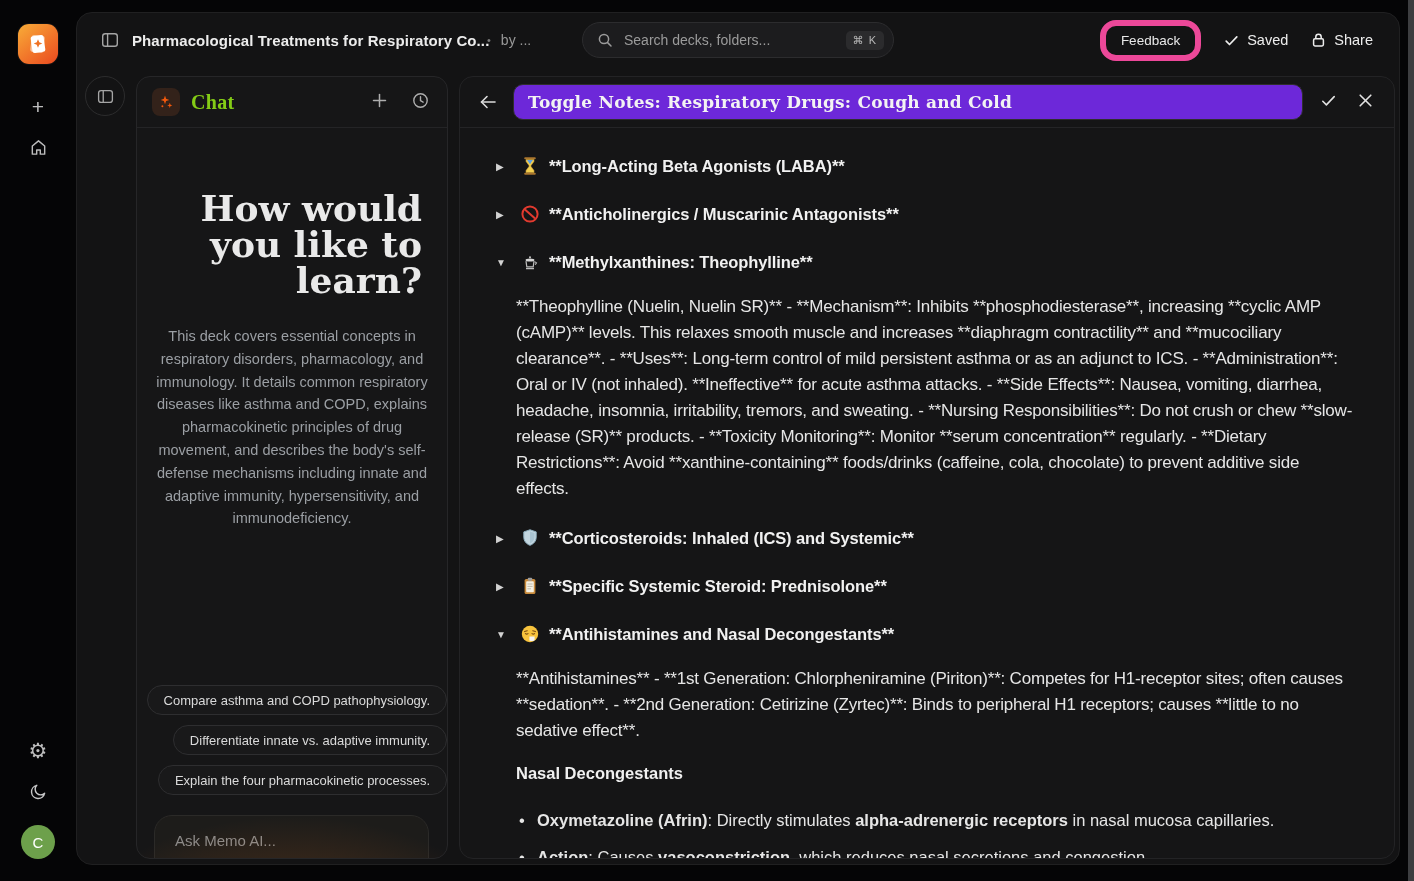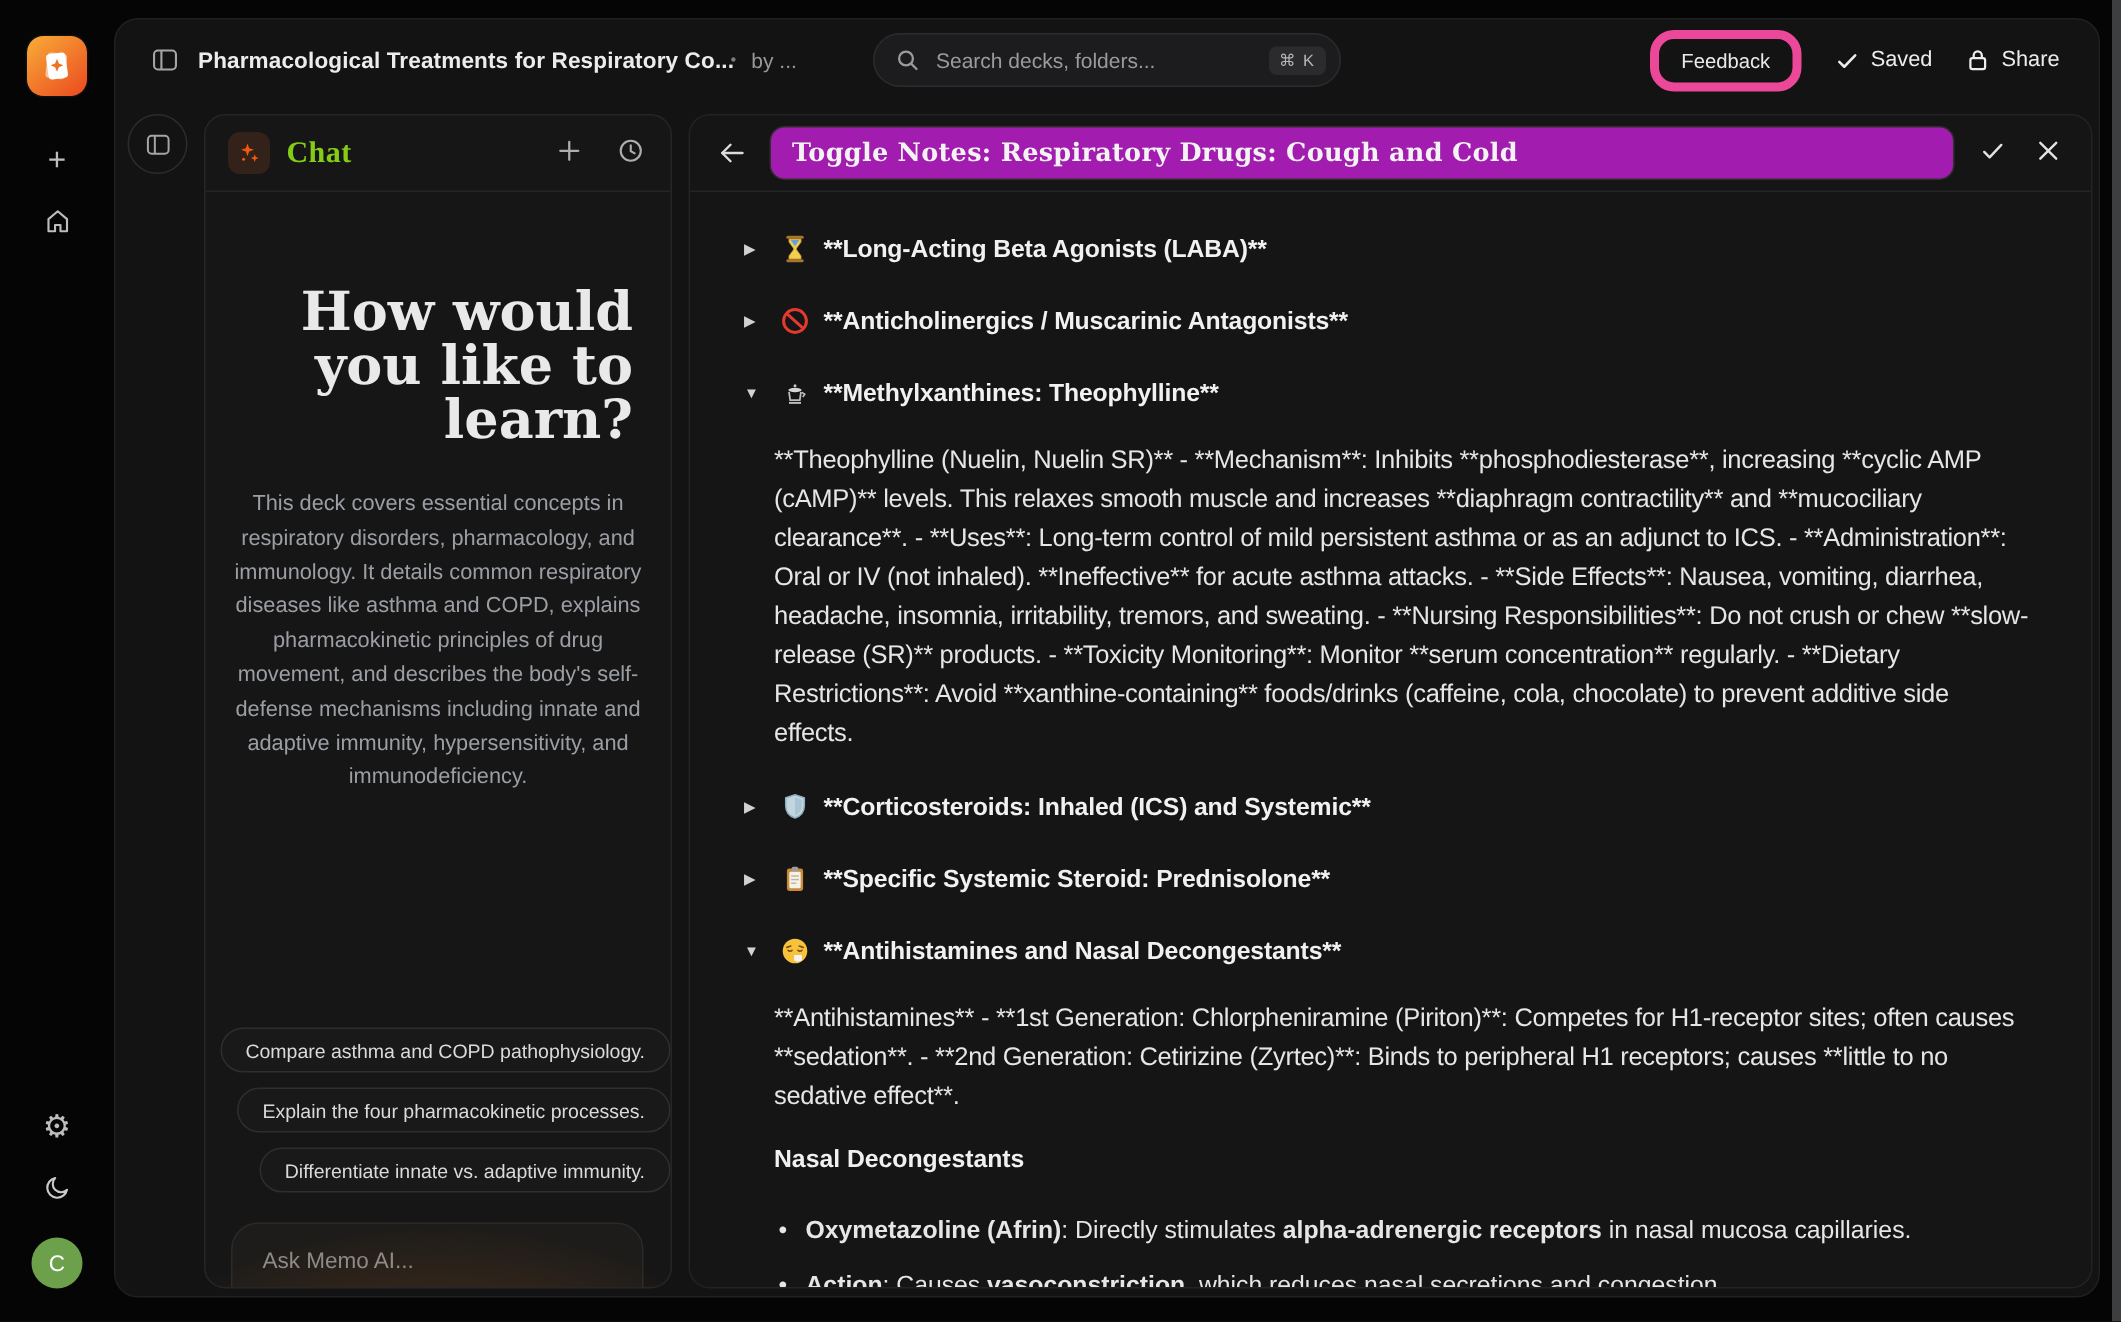--- a/index.html
+++ b/index.html
@@ -75,21 +75,21 @@
   .send{margin-left:auto;width:36px;height:36px;border-radius:50%;background:#f05a0e;color:#fff;
     display:flex;align-items:center;justify-content:center;font-size:17px;font-weight:700}
   .glow{position:absolute;left:0;right:0;bottom:0;height:130px;pointer-events:none;
     background:radial-gradient(95% 125% at 50% 112%, rgba(205,100,24,.42), rgba(205,100,24,.12) 48%, transparent 75%)}
 
   
   .note{position:absolute;left:382px;top:63px;width:936px;height:783px;background:#151516;
     border:1px solid #232325;border-radius:14px;box-sizing:border-box;overflow:hidden}
   .note-head{height:50px;display:flex;align-items:center;gap:13px;padding:0 20px 0 16px;border-bottom:1px solid #242426}
   .back-btn{width:24px;display:flex;justify-content:center;color:#dcdcdc}
-  .title-input{width:790px;height:36px;background:#a21caf;border:1px solid #2f2e2d;border-radius:10px;
+  .title-input{width:790px;height:36px;background:#6d28d9;border:1px solid #2f2e2d;border-radius:10px;
     color:#f3f3f3;font-family:"DejaVu Serif",serif;font-weight:700;font-size:17px;padding:0 14px;
     box-sizing:border-box;outline:none;letter-spacing:.2px}
   .note-head-icons{margin-left:auto;display:flex;align-items:center;gap:21px;color:#e2e2e2;padding-right:1px}
   .note-body{padding:22px 40px 0 36px;color:#e7e7e7}
   .trow{display:flex;align-items:center;gap:9px;height:32px;margin-bottom:16px}
   .caret{width:15px;font-size:10px;color:#d2d2d2;flex:none;text-align:left}
   .trow .ticon{flex:none;display:flex}
   .ttitle{font-weight:700;font-size:16.5px;color:#f1f1f1;letter-spacing:-.1px}
   .tpara{margin:2px 0 20px 20px;font-size:17px;line-height:26px;color:#e6e6e6;letter-spacing:-.2px}
   .subhead{margin:8px 0 0 20px;font-weight:700;font-size:16.5px;color:#f0f0f0}
@@ -204,22 +204,22 @@
         </button>
       </span>
     </div>
 
     <div class="chat-body">
       <h1 class="chat-h1">How would you like to learn?</h1>
       <p class="chat-p">This deck covers essential concepts in respiratory disorders, pharmacology, and immunology. It details common respiratory diseases like asthma and COPD, explains pharmacokinetic principles of drug movement, and describes the body's self-defense mechanisms including innate and adaptive immunity, hypersensitivity, and immunodeficiency.</p>
 
       <div class="pills">
         <button class="pill">Compare asthma and COPD pathophysiology.</button>
+        <button class="pill">Differentiate innate vs. adaptive immunity.</button>
         <button class="pill">Explain the four pharmacokinetic processes.</button>
-        <button class="pill">Differentiate innate vs. adaptive immunity.</button>
       </div>
 
       <div class="input-card">
         <textarea placeholder="Ask Memo AI..." style=""></textarea>
         <div class="input-row">
 
           <button class="send">
             
           </button>
         </div>

